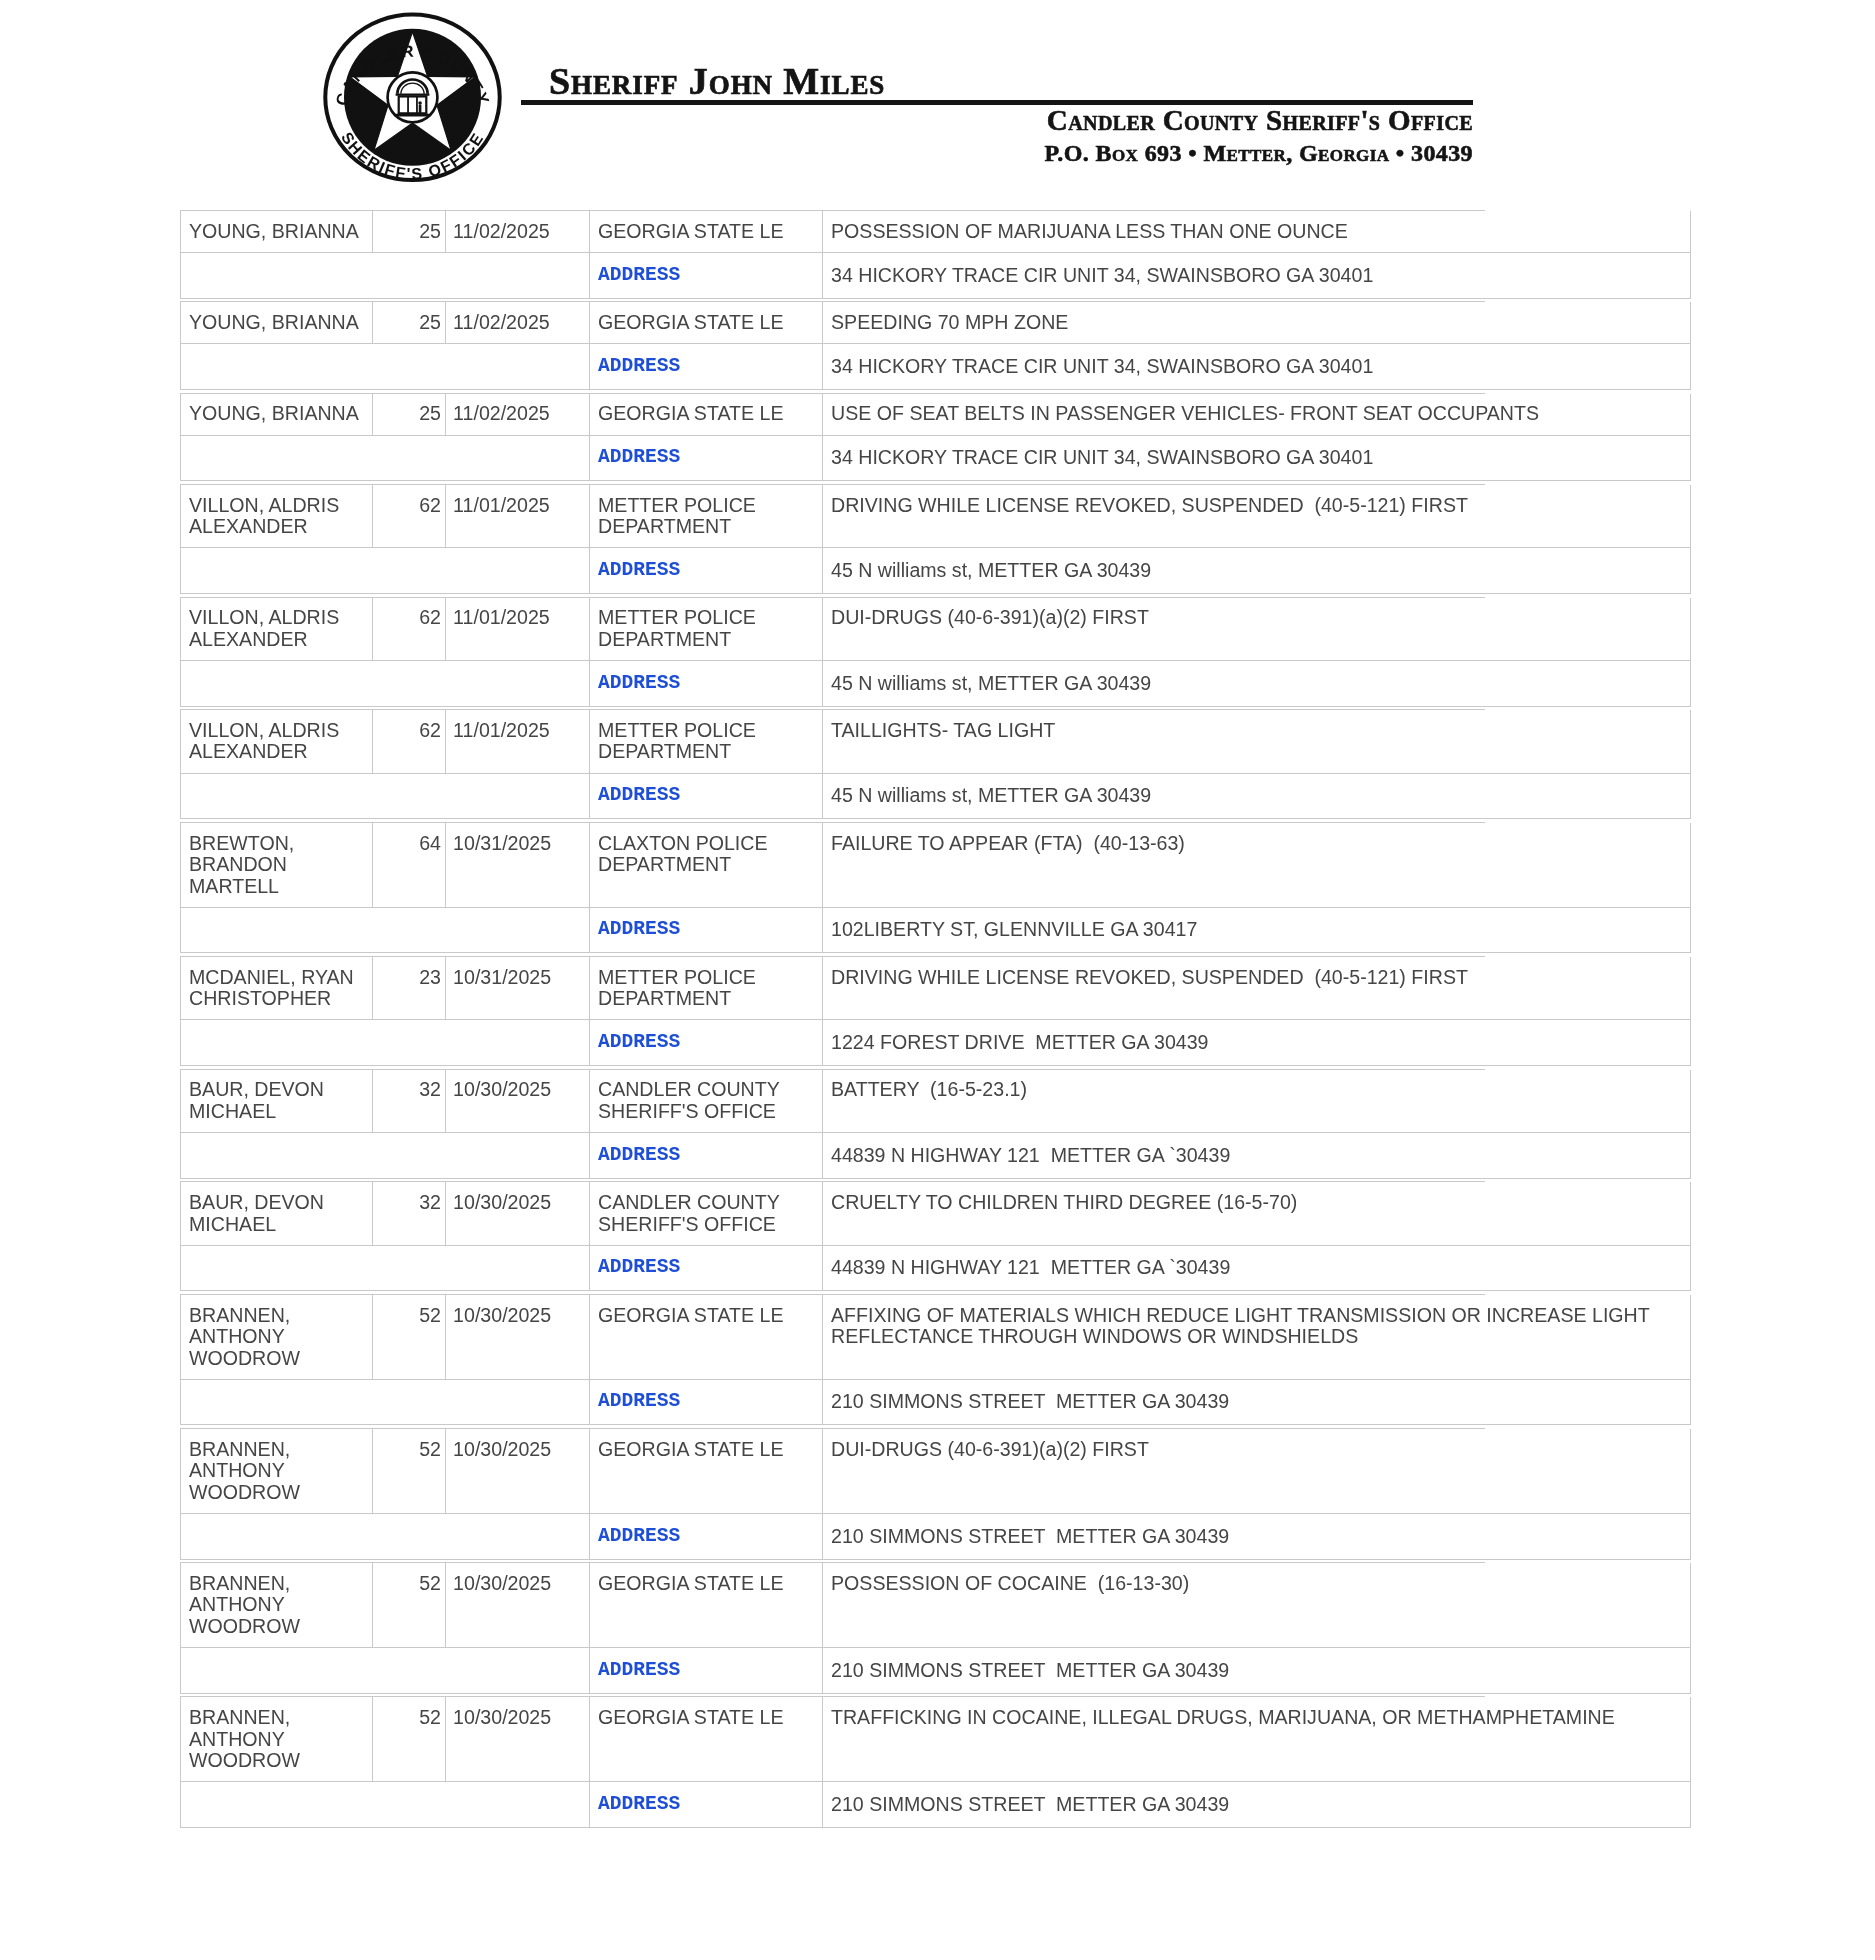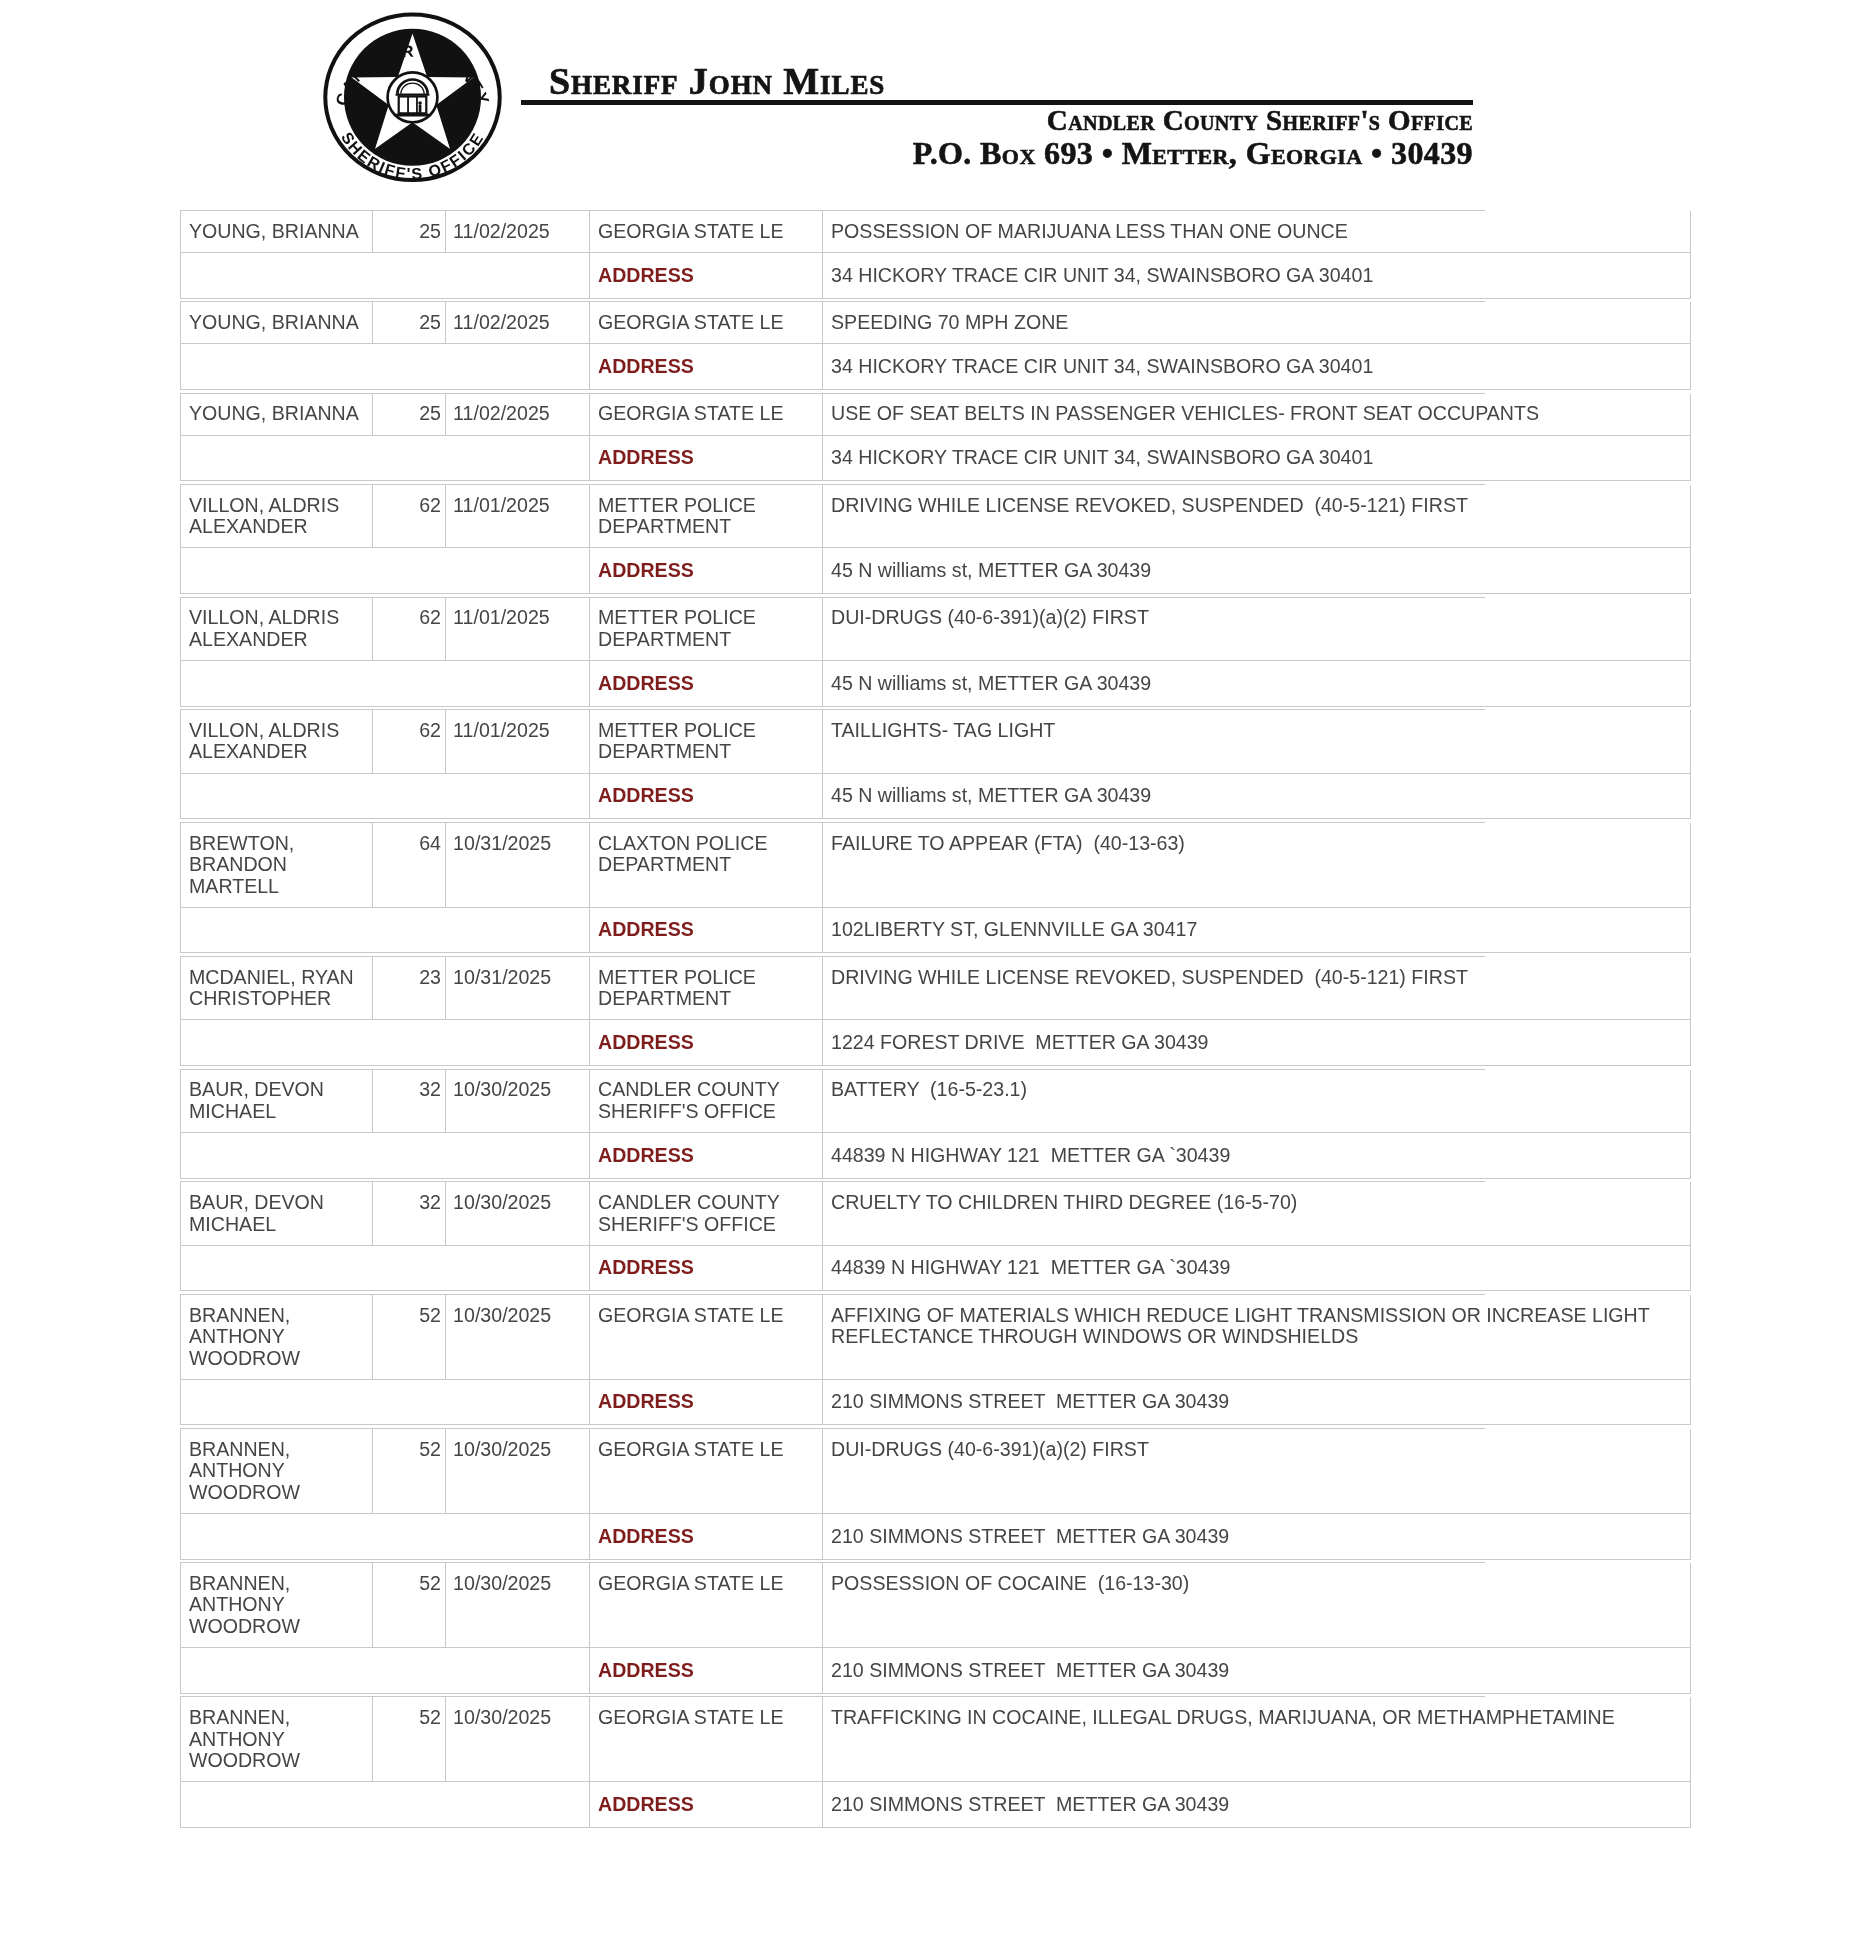--- a/index.html
+++ b/index.html
@@ -33,21 +33,21 @@
     left: 521px; top: 100px;
     width: 952px; height: 4.5px;
     background: #141414;
   }
   .hdr-right {
     position: absolute;
     top: 105px; right: 403px;
     text-align: right;
   }
   .office-name  { font-size: 29px; line-height: 30px; letter-spacing: 0.4px; -webkit-text-stroke: 0.6px #141414; white-space: nowrap; }
-  .office-address { font-size: 32px; line-height: 36px; letter-spacing: 0.4px; -webkit-text-stroke: 0.6px #141414; white-space: nowrap; }
+  .office-address { font-size: 24px; line-height: 36px; letter-spacing: 0.4px; -webkit-text-stroke: 0.6px #141414; white-space: nowrap; }
   
   .records {
     position: absolute;
     left: 180px; top: 210px;
     width: 1305px;
   }
   .record {
     border-top: 0.9px solid #c9c9c9;
     border-left: 0.9px solid #c9c9c9;
     margin-bottom: 2.7px;
@@ -63,21 +63,21 @@
     font-size: 19.6px;
     line-height: 21.4px;
     padding: 9.8px 9px 9.8px 8px;
     white-space: pre-wrap;
     overflow: hidden;
   }
   .rec .cell { min-height: 41px; }
   .cell.age  { text-align: right; padding-right: 4px; }
   .cell.date { padding-left: 7.1px; }
   .addr .cell { padding-top: 11.6px; padding-bottom: 11.6px; min-height: 45px; }
-  .addr-label { font-weight: 700; color: #7f1d1d; }
+  .addr-label { font-weight: 700; color: #1d4ed8; font-family: Liberation Mono, monospace; }
   .badge-text { font-family: "Liberation Sans", sans-serif; font-weight: 700; letter-spacing: 2px; fill: #111; }
 </style>
 </head>
 <body>
 
 <div class="page">
 
   <div>
     <div class="badge-wrap">
       <svg width="187" height="178" viewBox="0 0 210 200">

